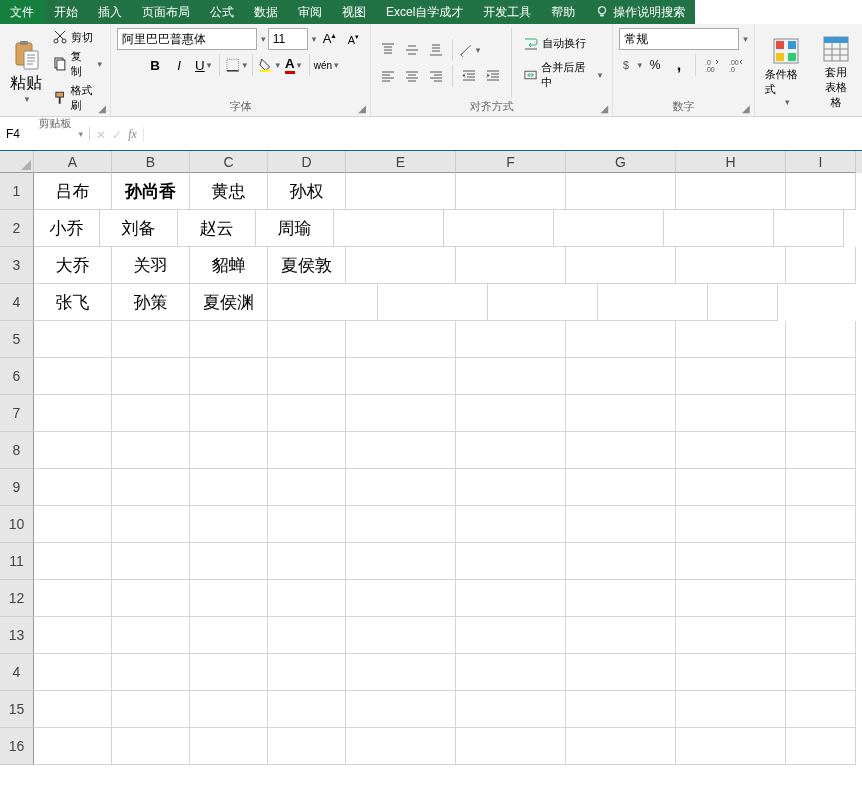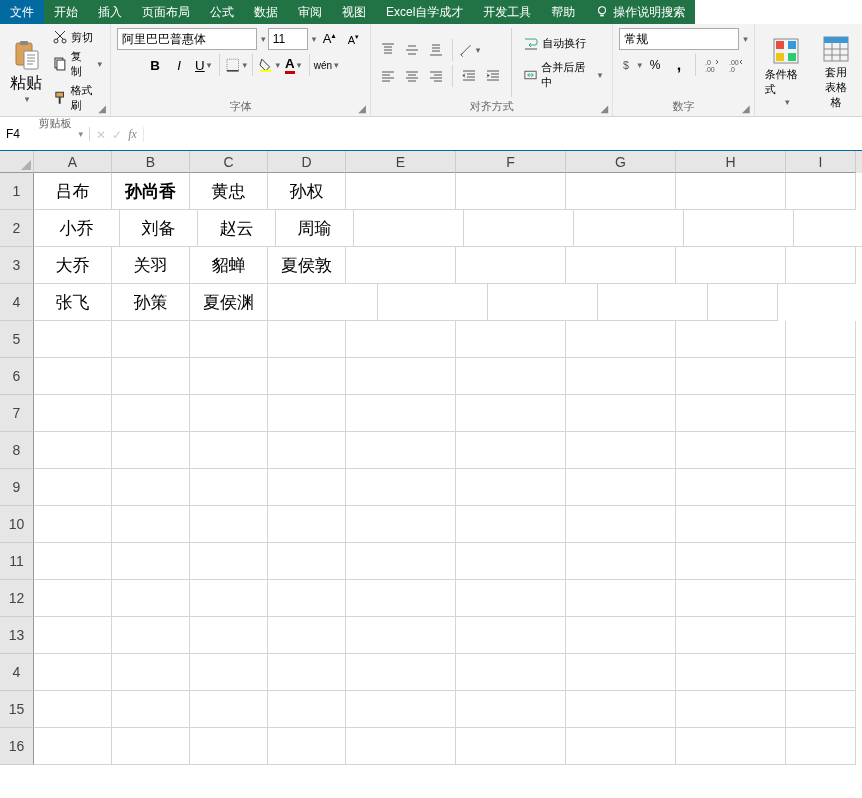--- a/index.html
+++ b/index.html
@@ -1,21 +1,21 @@
 <!DOCTYPE html>
 <html><head>
   <meta charset="utf-8">
   <style>
     * { margin: 0; padding: 0; box-sizing: border-box; }
     body { font-family: "Microsoft YaHei", Arial, sans-serif; font-size: 12px; overflow: hidden; width: 862px; height: 798px; background: #fff; }
     
     
     .menubar { display: flex; background: #fff; height: 24px; align-items: stretch; }
     .menubar-item { padding: 4px 10px; display: flex; align-items: center; cursor: pointer; color: #fff; background: #217346; }
-    .menubar-item.file { background: #0369a1; }
+    .menubar-item.file { background: #15803d; }
     .menubar-item.active { background: #217346; color: #fff; }
     .menubar-item.normal { background: #217346; color: #fff; }
     .bulb-icon { width: 14px; height: 14px; margin-right: 4px; }
     
     
     .ribbon { background: #f3f3f3; border-bottom: 1px solid #d4d4d4; display: flex; height: 93px; }
     .ribbon-group { border-right: 1px solid #e1e1e1; padding: 4px 6px 2px 6px; display: flex; flex-direction: column; position: relative; }
     .ribbon-group-label { text-align: center; font-size: 11px; color: #666; padding-top: 2px; }
     .ribbon-group-content { flex: 1; display: flex; align-items: center; gap: 4px; }
     .ribbon-launcher { position: absolute; bottom: 2px; right: 2px; width: 12px; height: 12px; font-size: 10px; color: #888; display: flex; align-items: center; justify-content: center; }
@@ -397,21 +397,21 @@
           <div class="cell" style="width: 78px; font-weight: bold;">孙尚香</div>
           <div class="cell" style="width: 78px;">黄忠</div>
           <div class="cell" style="width: 78px;">孙权</div>
           <div class="cell" style="width: 110px;"></div>
           <div class="cell" style="width: 110px;"></div>
           <div class="cell" style="width: 110px;"></div>
           <div class="cell" style="width: 110px;"></div>
           <div class="cell" style="width: 70px;"></div>
         </div>
         <div class="cell-row">
-          <div class="cell" style="width: 86px;">小乔</div>
+          <div class="cell" style="width: 66px;">小乔</div>
           <div class="cell" style="width: 78px;">刘备</div>
           <div class="cell" style="width: 78px;">赵云</div>
           <div class="cell" style="width: 78px;">周瑜</div>
           <div class="cell" style="width: 110px;"></div>
           <div class="cell" style="width: 110px;"></div>
           <div class="cell" style="width: 110px;"></div>
           <div class="cell" style="width: 110px;"></div>
           <div class="cell" style="width: 70px;"></div>
         </div>
         <div class="cell-row">

